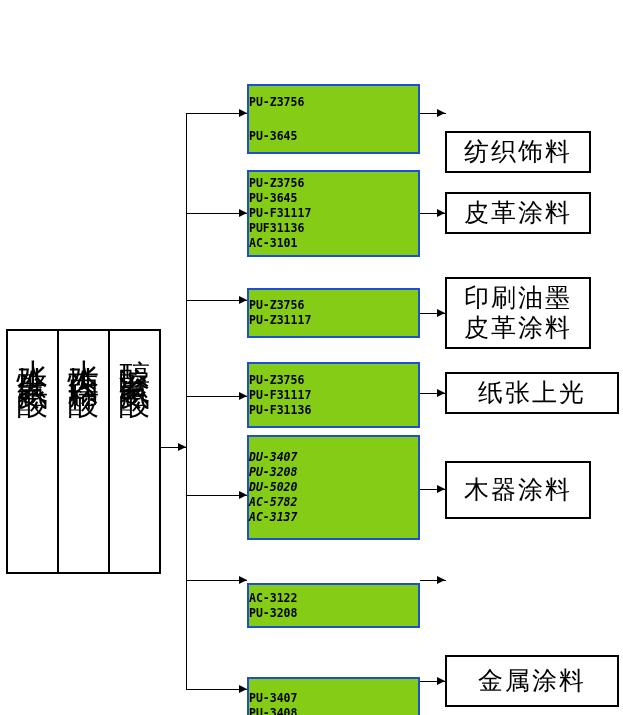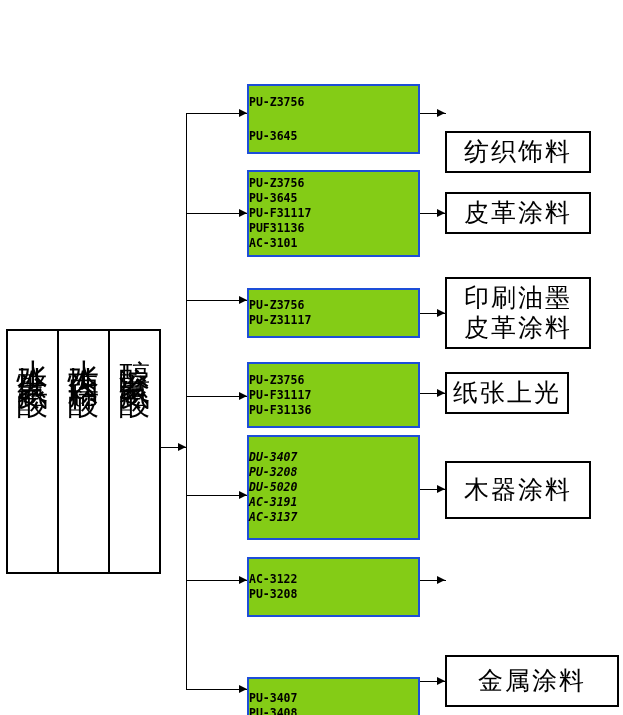--- a/index.html
+++ b/index.html
@@ -206,48 +206,48 @@
     <div class="formula-list">
       <div>PU-Z3756</div>
       <div>PU-F31117</div>
       <div>PU-F31136</div>
     </div>
   </div>
 
   <div class="hline" style="left:420px; top:393px; width:26px;"></div>
   <div class="arrowhead" style="left:437px; top:388.5px;"></div>
 
-  <div class="product-box" style="left:445px; top:372px; width:124px; height:42px;">
+  <div class="product-box" style="left:445px; top:372px; width:174px; height:42px;">
     <div class="product-label">纸张上光</div>
   </div>
 
   <div class="hline" style="left:186px; top:495px; width:61px;"></div>
   <div class="arrowhead" style="left:239px; top:490.5px;"></div>
 
   <div class="formula-box" style="left:247px; top:435px; width:173px; height:105px;font-style:italic;">
     <div class="formula-list">
       <div>DU-3407</div>
       <div>PU-3208</div>
       <div>DU-5020</div>
-      <div>AC-3191</div>
+      <div>AC-5782</div>
       <div>AC-3137</div>
     </div>
   </div>
 
   <div class="hline" style="left:420px; top:489px; width:26px;"></div>
   <div class="arrowhead" style="left:437px; top:484.5px;"></div>
 
   <div class="product-box" style="left:445px; top:461px; width:146px; height:58px;">
     <div class="product-label">木器涂料</div>
   </div>
 
   <div class="hline" style="left:186px; top:580px; width:61px;"></div>
   <div class="arrowhead" style="left:239px; top:575.5px;"></div>
 
-  <div class="formula-box" style="left:247px; top:557px; width:173px; height:60px;">
+  <div class="formula-box" style="left:247px; top:583px; width:173px; height:45px;">
     <div class="formula-list">
       <div>AC-3122</div>
       <div>PU-3208</div>
     </div>
   </div>
 
   <div class="hline" style="left:420px; top:580px; width:26px;"></div>
   <div class="arrowhead" style="left:437px; top:575.5px;"></div>
 
 

